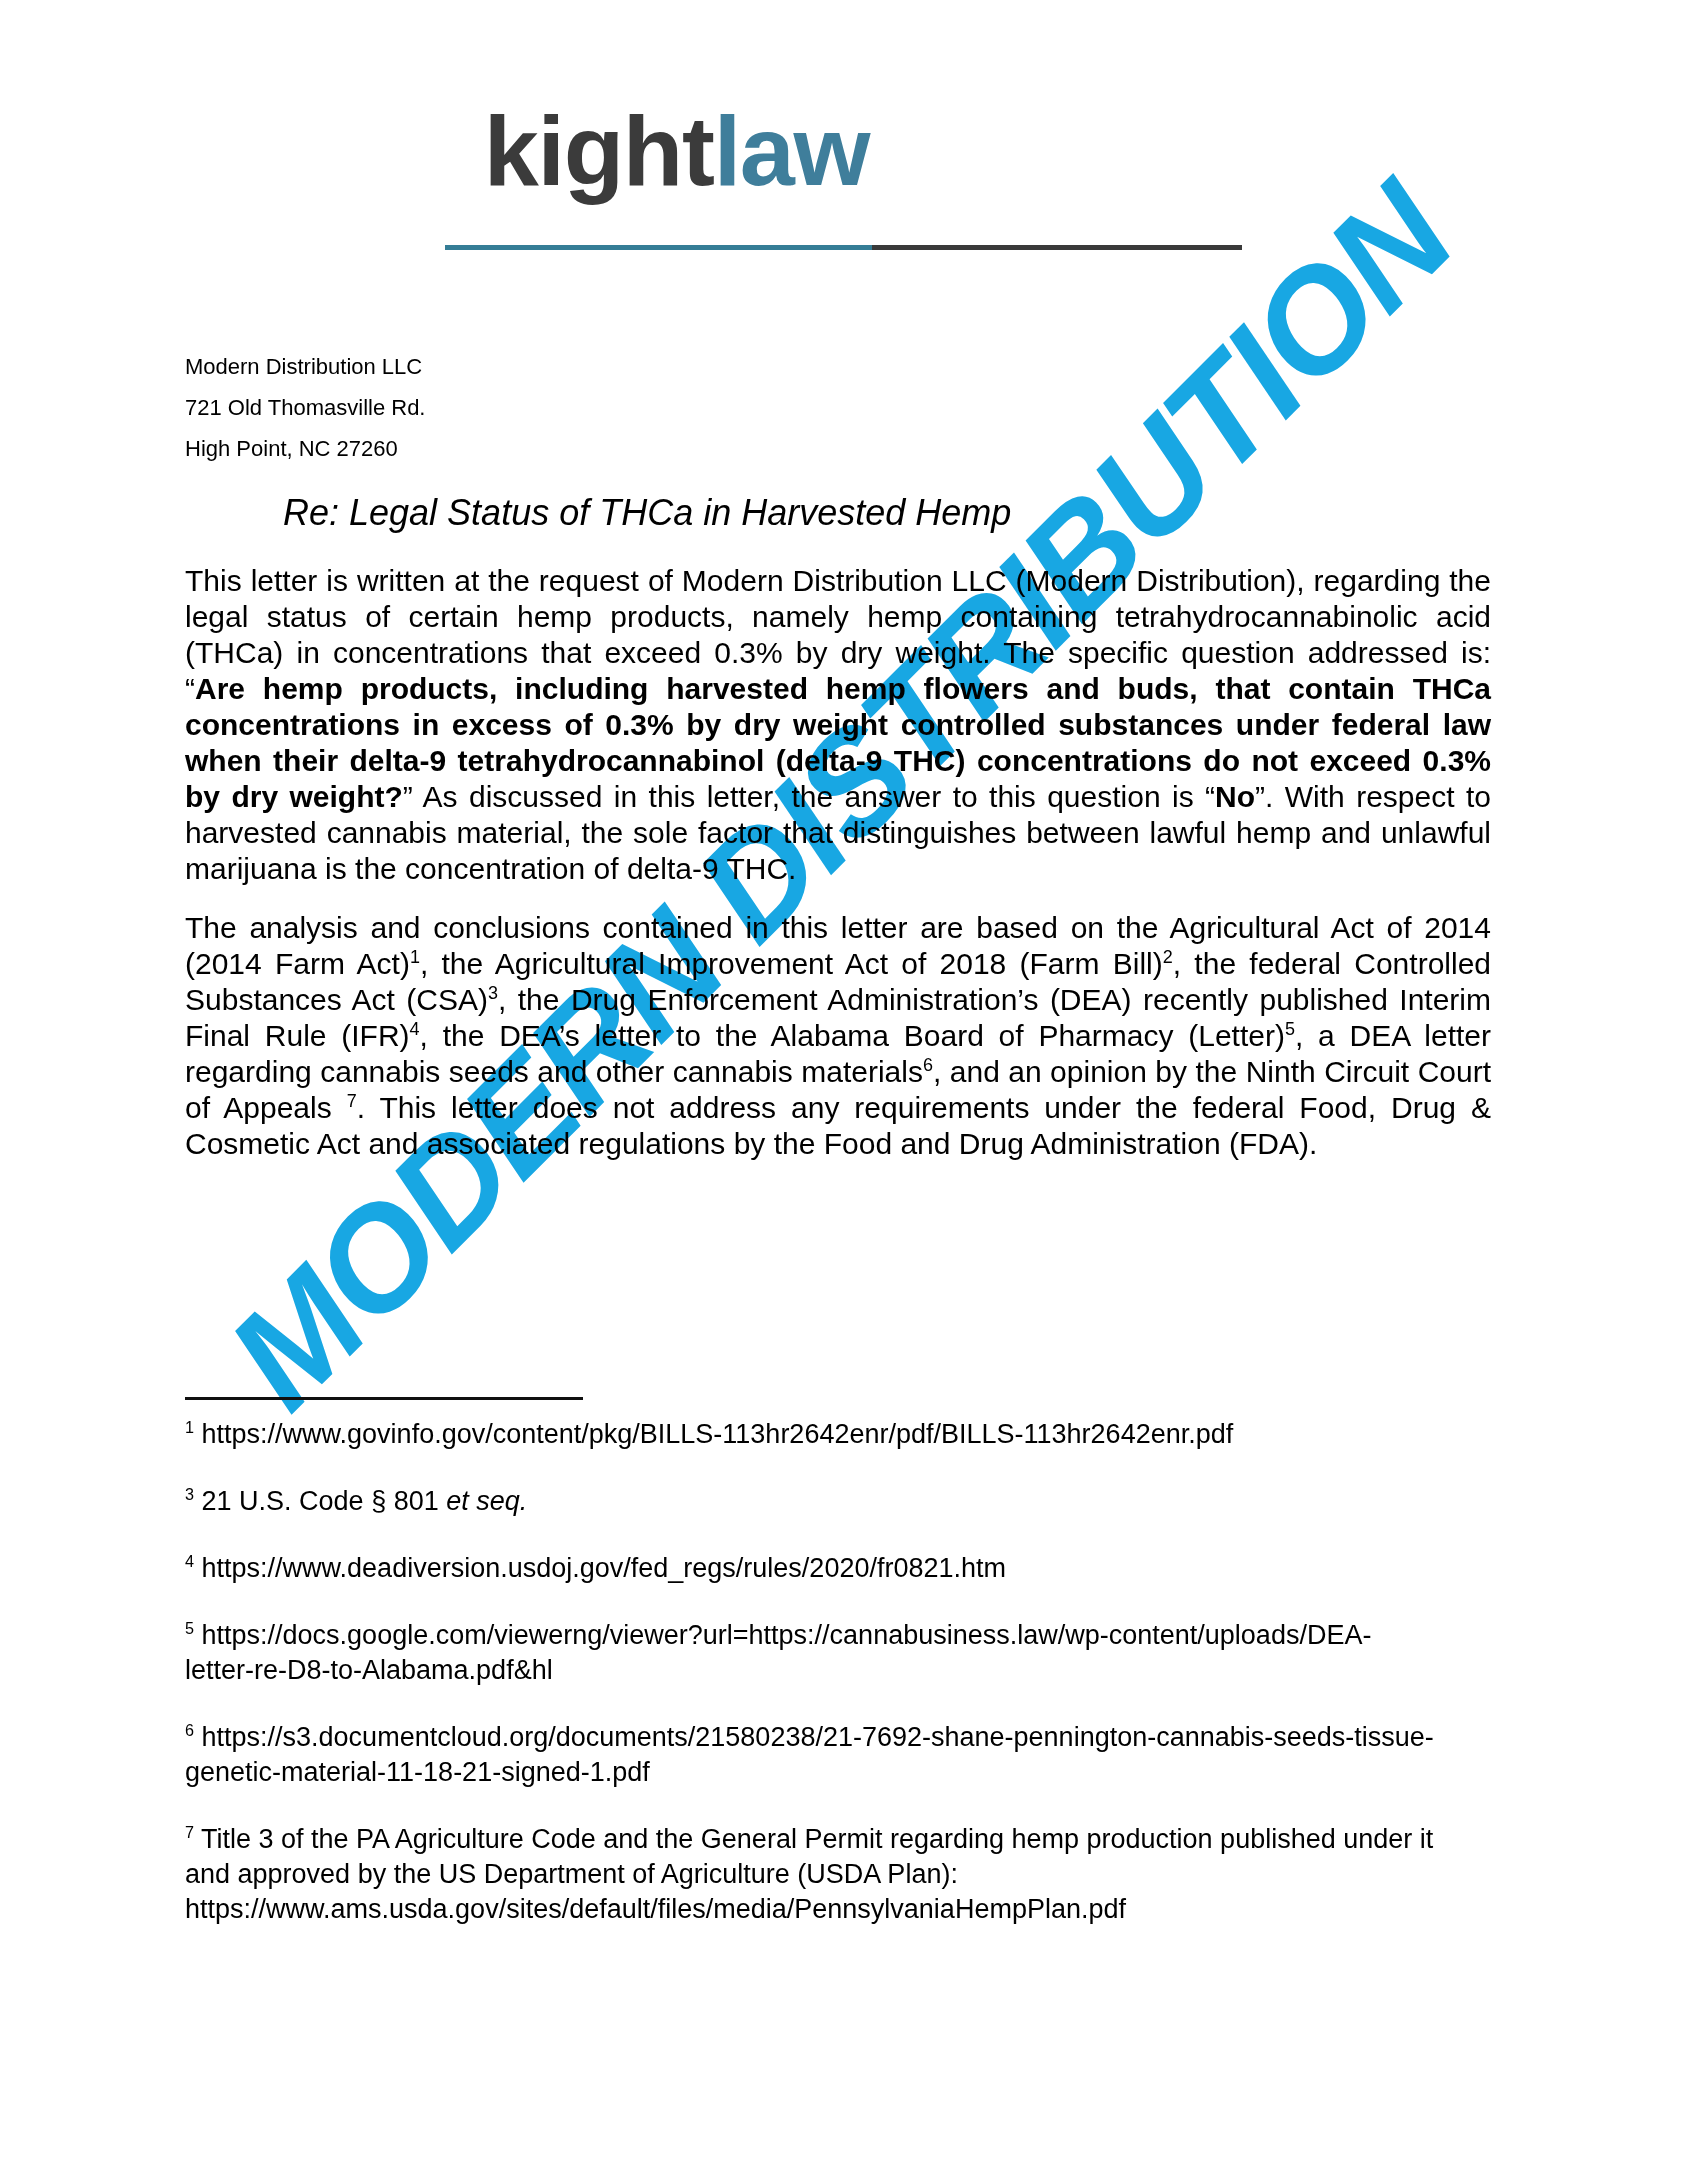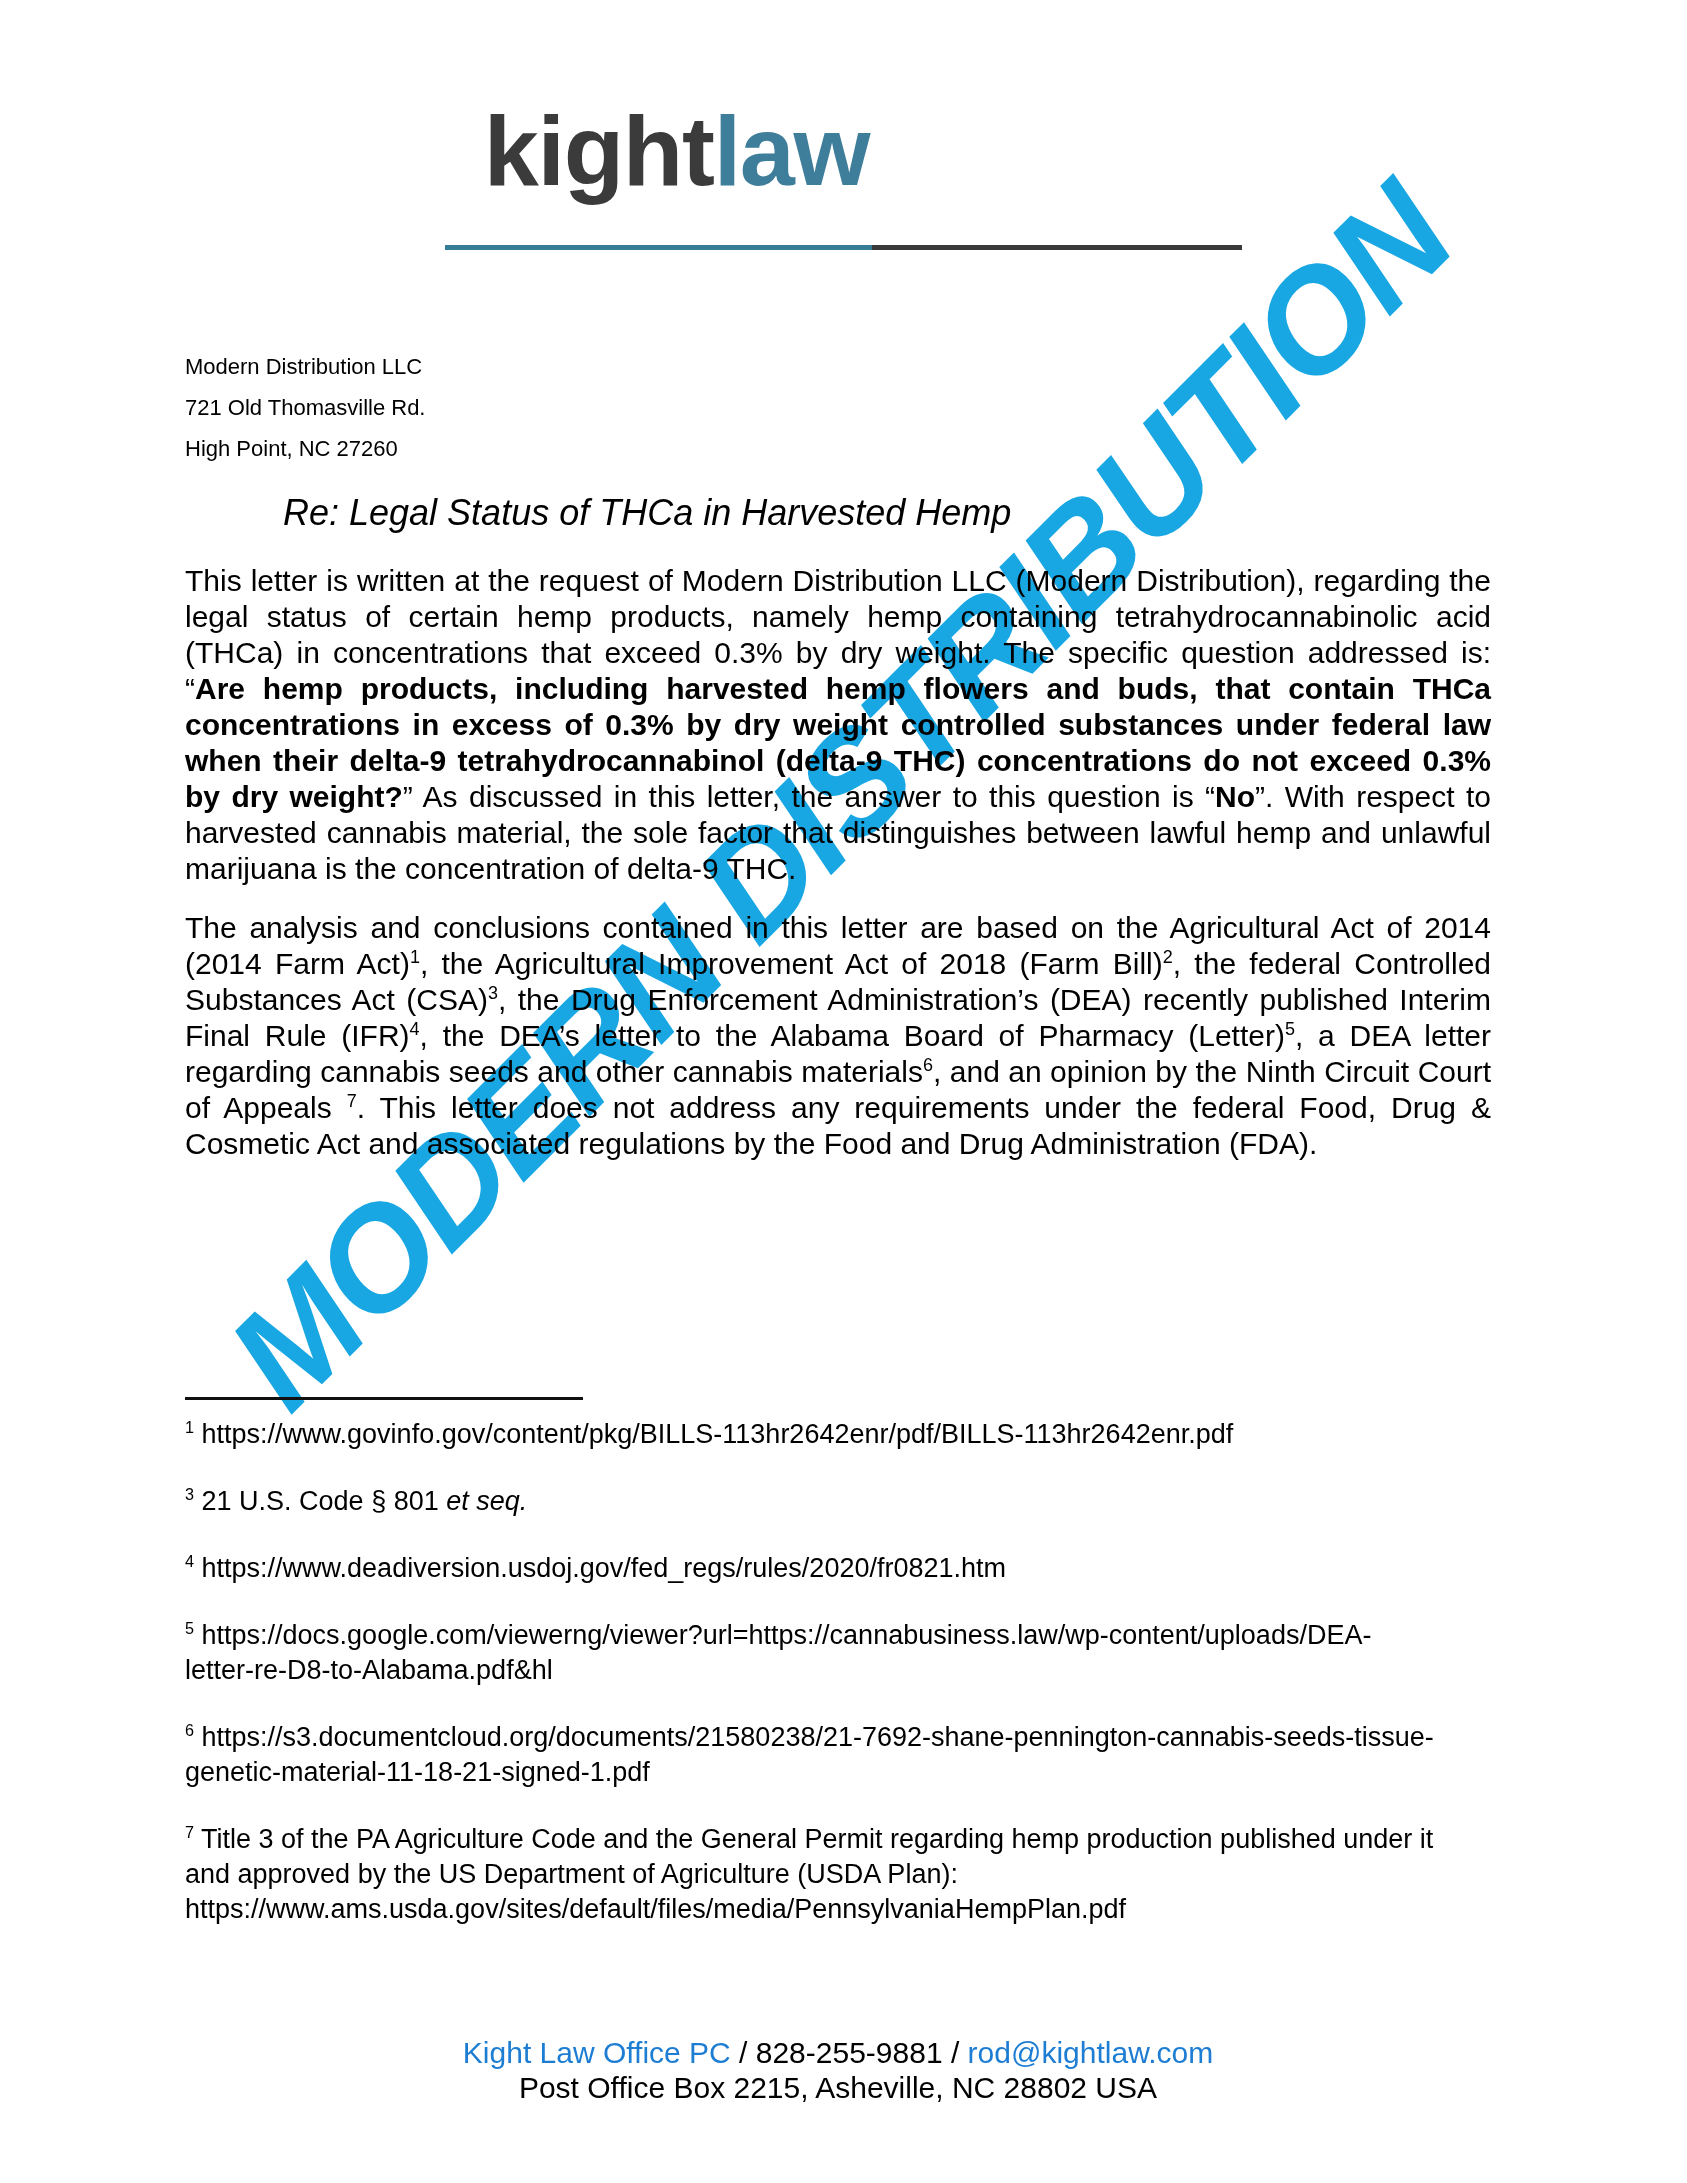--- a/index.html
+++ b/index.html
@@ -82,19 +82,15 @@
 
   <div class="layer footnotes">
       <div class="footnote"><sup class="fn-num">1</sup> <span class="u">https://www.govinfo.gov/content/pkg/BILLS-113hr2642enr/pdf/BILLS-113hr2642enr.pdf</span></div>
       <div class="footnote"><sup class="fn-num">3</sup> <span>21 U.S. Code § 801 </span><span class="i">et seq.</span></div>
       <div class="footnote"><sup class="fn-num">4</sup> <span class="u">https://www.deadiversion.usdoj.gov/fed_regs/rules/2020/fr0821.htm</span></div>
       <div class="footnote"><sup class="fn-num">5</sup> <span class="u">https://docs.google.com/viewerng/viewer?url=https://cannabusiness.law/wp-content/uploads/DEA-</span><br><span class="u">letter-re-D8-to-Alabama.pdf&amp;hl</span></div>
       <div class="footnote"><sup class="fn-num">6</sup> <span class="u">https://s3.documentcloud.org/documents/21580238/21-7692-shane-pennington-cannabis-seeds-tissue-</span><br><span class="u">genetic-material-11-18-21-signed-1.pdf</span></div>
       <div class="footnote"><sup class="fn-num">7</sup> <span>Title 3 of the PA Agriculture Code and the General Permit regarding hemp production published under it</span><br><span>and approved by the US Department of Agriculture (USDA Plan):</span><br><span class="u">https://www.ams.usda.gov/sites/default/files/media/PennsylvaniaHempPlan.pdf</span></div>
     </div>
 
-  <div class="layer footer">
-    <div><span class="blue">Kight Law Office PC</span><span>  /  828-255-9881 /  </span><span class="blue">rod@kightlaw.com</span></div>
-    <div>Post Office Box 2215, Asheville, NC 28802 USA</div>
-  </div>
 
 </div>
 
 
 </body></html>

